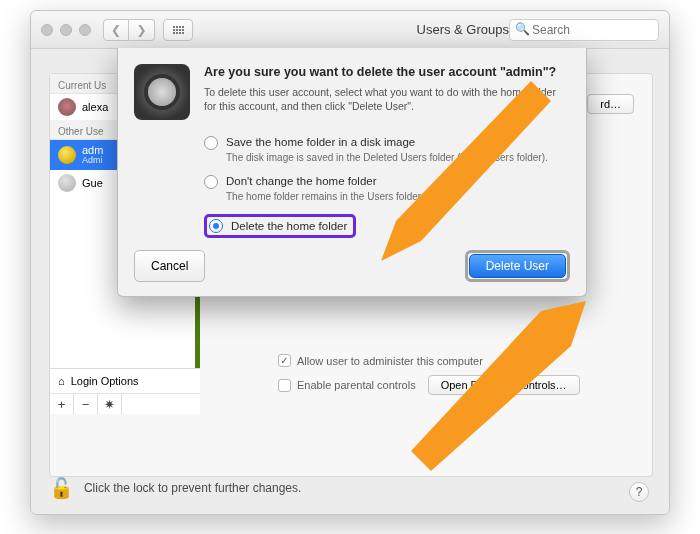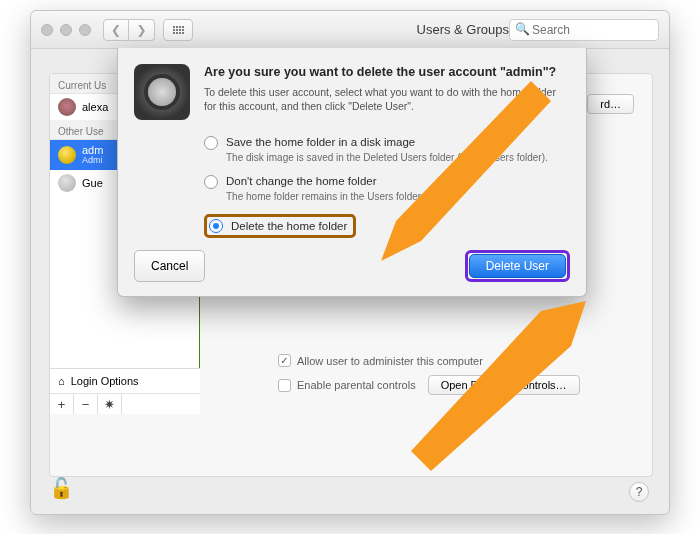--- a/index.html
+++ b/index.html
@@ -15,21 +15,21 @@
     .gridbtn { width:30px; height:22px; background: linear-gradient(#fdfdfd,#efefef); border:1px solid #c6c6c6; border-radius:4px; margin-right:10px; display:flex; align-items:center; justify-content:center;}
     .gridicon { display:grid; grid-template-columns:repeat(4,2px); grid-auto-rows:2px; gap:1px;}
     .gridicon span { background:#7a7a7a; width:2px; height:2px;}
     .title { flex:1; text-align:right; font-size:13px; color:#3a3a3a; }
     .searchwrap { width:150px; }
     .search { width:100%; height:22px; border:1px solid #cfcfcf; border-radius:4px; padding-left:22px; font-size:12px; color:#9a9a9a; background:#fff; }
     .searchwrap { position:relative; }
     .searchicon { position:absolute; left:6px; top:3px; color:#9a9a9a; font-size:12px; }
     .content { position:relative; height:calc(100% - 38px); }
     .panel { position:absolute; left:18px; top:24px; width:604px; height:404px; background:#f7f7f7; border:1px solid #d8d8d8; border-radius:4px; }
-    .sidebar { position:absolute; left:0; top:0; width:150px; height:340px; border-right:1px solid #4d7c0f; background:#fff; }
+    .sidebar { position:absolute; left:0; top:0; width:150px; height:340px; border-right:5px solid #4d7c0f; background:#fff; }
     .shead { font-size:10px; color:#7a7a7a; padding:6px 8px 2px; background:#f2f2f2; border-bottom:1px solid #e4e4e4; }
     .srow { display:flex; align-items:center; gap:6px; padding:4px 8px; font-size:11px; }
     .srow.sel { background:#2f7af5; color:#fff; }
     .srow .sub { font-size:9px; color:inherit; opacity:0.85; display:block; }
     .srow .txt { line-height:1.1; }
     .avatar { width:18px; height:18px; border-radius:50%; background:#ccc; flex:none; }
     .avatar.fox { background: radial-gradient(circle at 50% 45%,#c78 0,#966 60%,#644 100%); }
     .avatar.yellow { background: radial-gradient(circle at 40% 35%,#ffe46b,#d9b400 70%); }
     .avatar.grey { background: radial-gradient(circle at 40% 35%,#e2e2e2,#bdbdbd 70%); }
     .sidebarfoot { position:absolute; bottom:0; left:0; width:150px; border-top:1px solid #dcdcdc; background:#fff;}
@@ -49,25 +49,25 @@
     .gearicon::after{content:""; position:absolute; inset:14px; border-radius:50%; background:radial-gradient(circle,#ddd,#999); box-shadow:0 0 0 4px #333;}
     .sheettitle { font-size:12.5px; font-weight:700; color:#262626; line-height:1.35; }
     .sheetdesc { font-size:10.5px; color:#525252; margin-top:4px; line-height:1.35; }
     .options { margin:16px 0 10px 70px; font-size:11.5px; color:#2c2c2c; }
     .opt { margin-bottom:12px; }
     .opt .lab { display:flex; align-items:flex-start; gap:8px; }
     .opt .subl { font-size:10px; color:#6a6a6a; margin-left:22px; margin-top:2px;}
     .radio { width:14px; height:14px; border-radius:50%; border:1px solid #9a9a9a; background:#fff; flex:none; position:relative;}
     .radio.on { border-color:#1a73e8; }
     .radio.on::after { content:""; position:absolute; inset:3px; border-radius:50%; background:#1a82ff; }
-    .highlightbox { border:3px solid #a16207; border-radius:5px; padding:2px 6px 2px 2px; display:inline-flex; align-items:center; gap:8px; }
+    .highlightbox { border:3px solid #6d28d9; border-radius:5px; padding:2px 6px 2px 2px; display:inline-flex; align-items:center; gap:8px; }
     .sheetbtns { display:flex; justify-content:space-between; gap:10px; margin-top:6px; }
     .btn { font-size:12px; border-radius:5px; padding:4px 16px; border:1px solid #bcbcbc; background:linear-gradient(#fff,#ececec); }
     .btn.primary { background:linear-gradient(#57a7ff,#1a73e8); border:1px solid #0f5ec7; color:#fff; font-weight:500;}
-    .hlbtn { border:3px solid #6d28d9; border-radius:6px; padding:1px; display:inline-block; }
+    .hlbtn { border:3px solid #a3a3a3; border-radius:6px; padding:1px; display:inline-block; }
     
     .arrow { position:absolute; pointer-events:none; }
     .arrowimg { fill:#f79a1f; }
   </style>
 </head>
 <body>
 
 <div class="window">
   <div class="titlebar">
     <div class="traffic">
@@ -146,20 +146,21 @@
             <div class="cbox"></div>
             <span>Enable parental controls</span>
           </div>
           <button class="rdbtn" style="margin-left:6px;">Open Parental Controls…</button>
         </div>
       </div>
     </div>
 
     <div class="lockrow">
       <span style="font-size:20px;">🔓</span>
+      <span>Click the lock to prevent further changes.</span>
     </div>
     <div class="helpbtn">?</div>
   </div>
 
   <div class="sheet">
     <div class="sheethead">
       <div class="gearicon"></div>
       <div>
         <div class="sheettitle">Are you sure you want to delete the user account "admin"?</div>
         <div class="sheetdesc">To delete this user account, select what you want to do with the home folder for this account, and then click "Delete User".</div>

